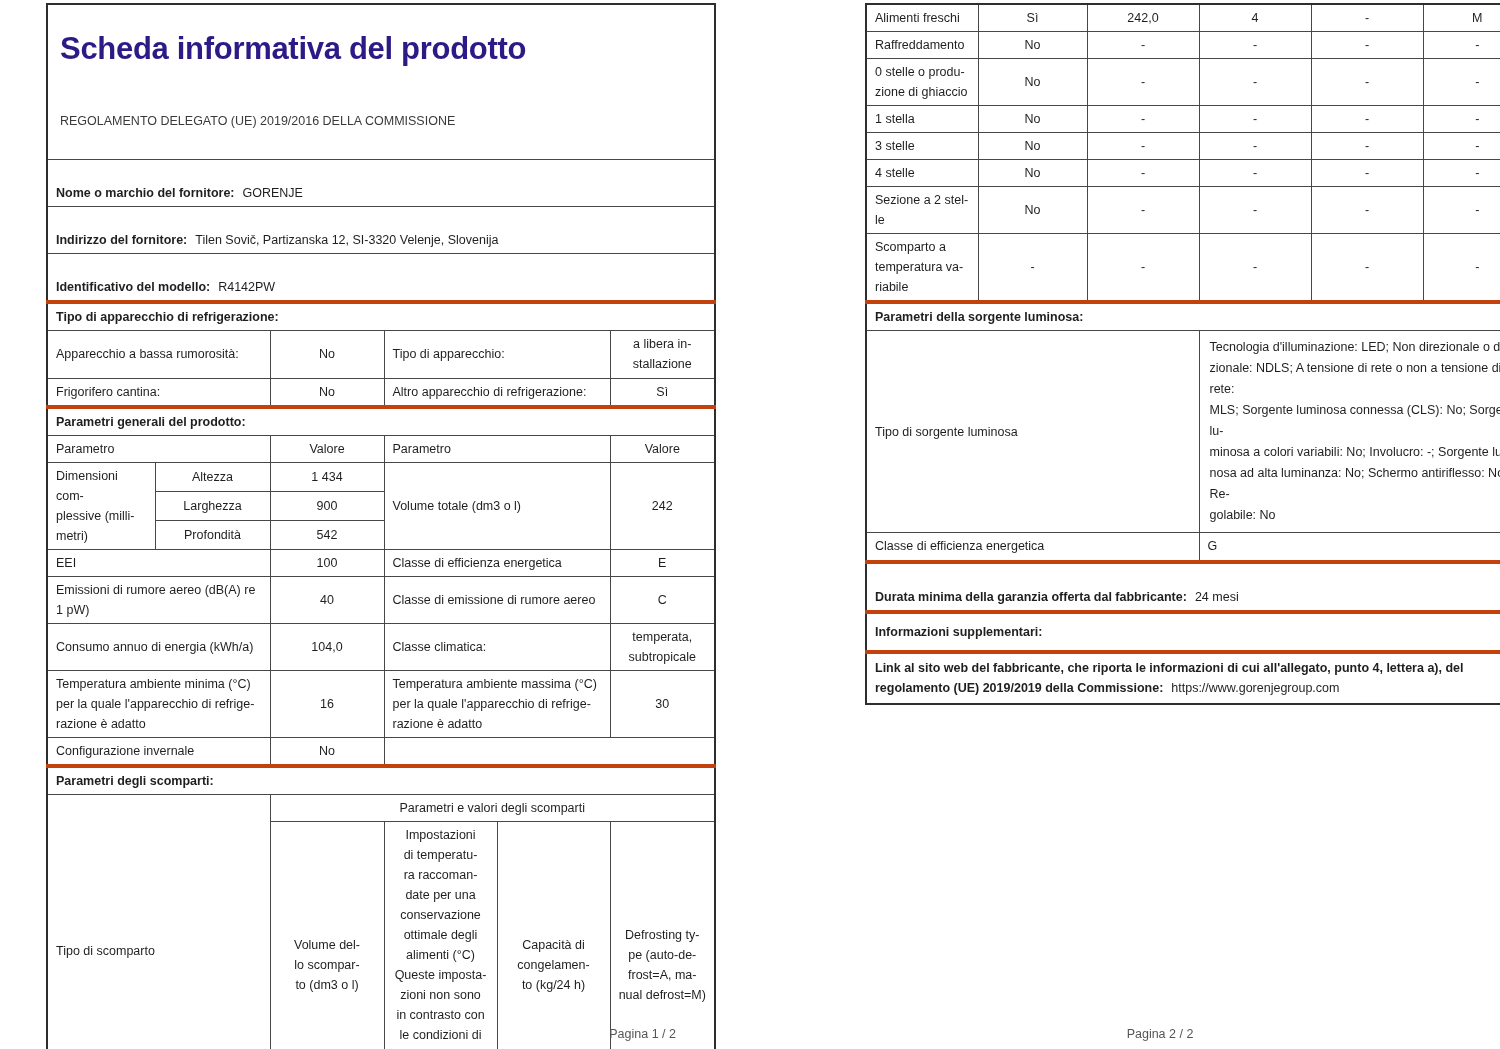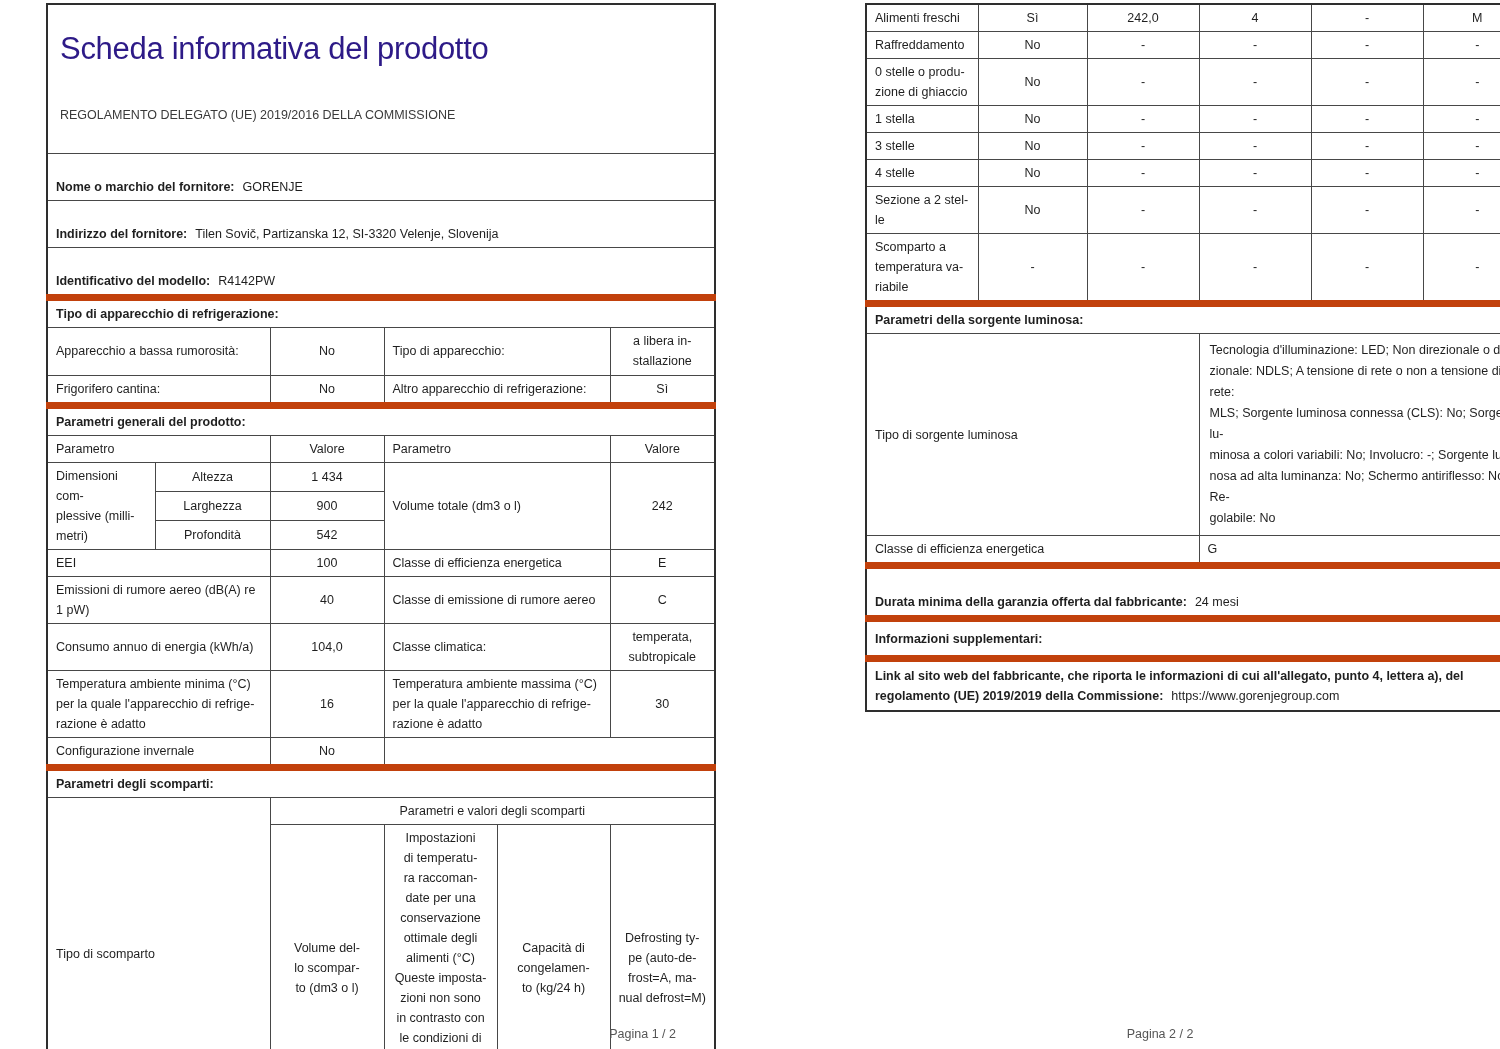--- a/index.html
+++ b/index.html
@@ -5,26 +5,26 @@
   html,body{margin:0;padding:0;background:#ffffff;}
   body{width:1500px;height:1049px;position:relative;font-family:"Liberation Sans",sans-serif;color:#1f1f1f;}
   .page{position:absolute;top:3px;padding-left:38px;}
   #page1{left:8px;width:668px;}
   #page2{left:827px;width:666px;}
   table{border-collapse:collapse;table-layout:fixed;width:100%;border:2px solid #2e2e2e;}
   td{border:1px solid #474747;font-size:12.5px;line-height:1.6;vertical-align:middle;
      padding:3px 8px;white-space:pre-line;overflow:hidden;}
   td.val{text-align:center;padding:3px 4px;}
   td.lbl{text-align:left;}
-  tr.sect>td{border-top:7px solid #c2410c;}
+  tr.sect>td{border-top:4px solid #c2410c;}
   .b{font-weight:bold;}
   .inline-val{margin-left:8px;font-weight:normal;}
   #title-cell{padding:6px 12px 8px 12px;}
-  #doc-title{font-size:31px;font-weight:normal;color:#2d1a87;letter-spacing:-0.3px;line-height:1.15;margin:0;}
-  #doc-subtitle{font-size:12.5px;color:#3a3a3a;margin-top:18px;}
+  #doc-title{font-size:31px;font-weight:bold;color:#2d1a87;letter-spacing:-0.3px;line-height:1.15;margin:0;}
+  #doc-subtitle{font-size:12.5px;color:#3a3a3a;margin-top:24px;}
   .footer{position:absolute;font-size:12.5px;color:#555;text-align:right;}
   #footer1{left:8px;width:668px;top:1027px;}
   #footer2{left:827px;width:666px;top:1027px;text-align:center;}
   .r24{height:24px}.r25{height:25px}.r26{height:26px}.r28{height:28px}.r29{height:29px}
   .r31{height:31px}.r32{height:40px}.r43{height:43px}.r44{height:44px}.r48{height:48px}
   .r52{height:52px}.r63{height:63px}.r64{height:64px}.r72{height:72px}.r136{height:136px}.r280{height:280px}
   .tall{line-height:20px;}
   .lightval{line-height:21px;padding:6px 10px;}
 </style>
 </head>

